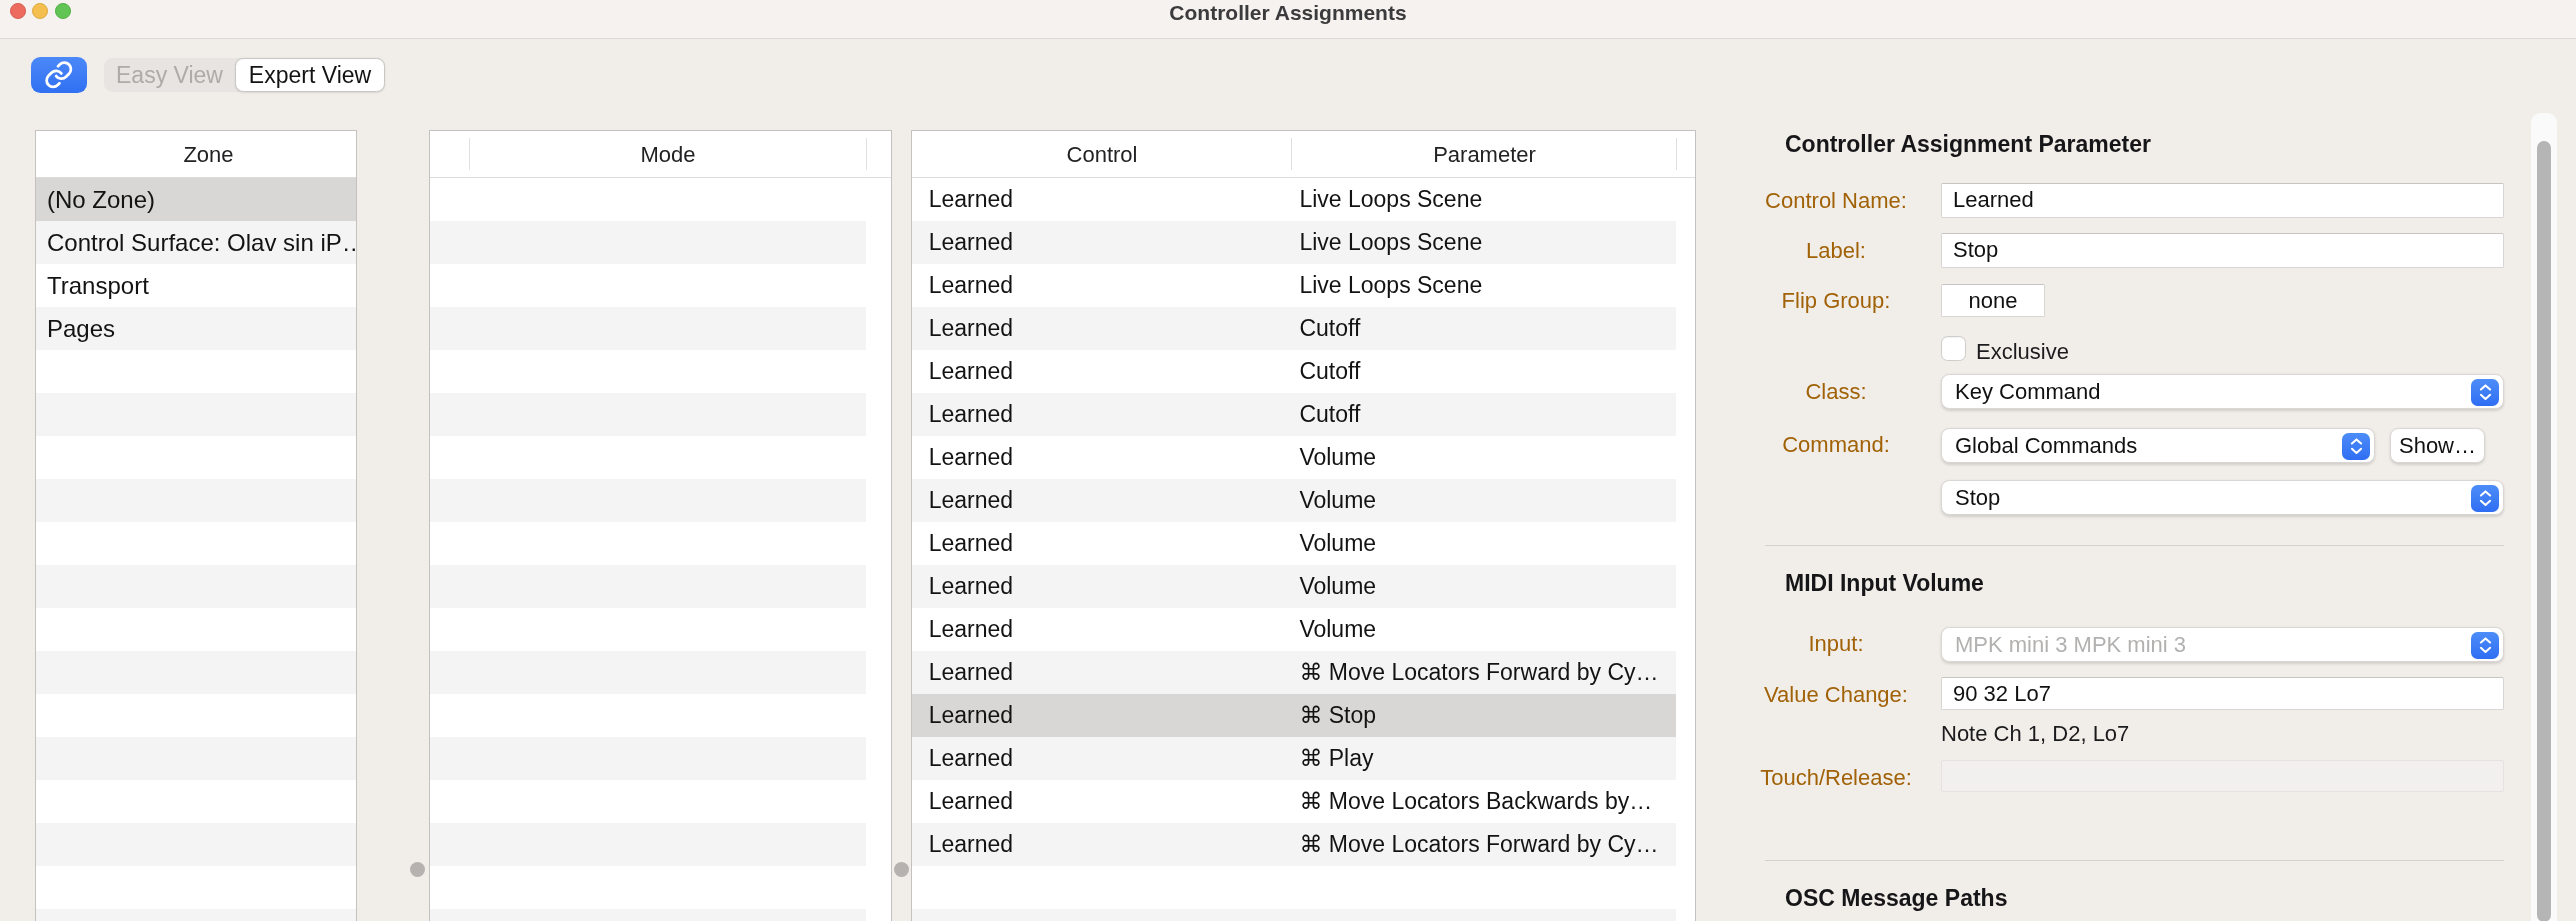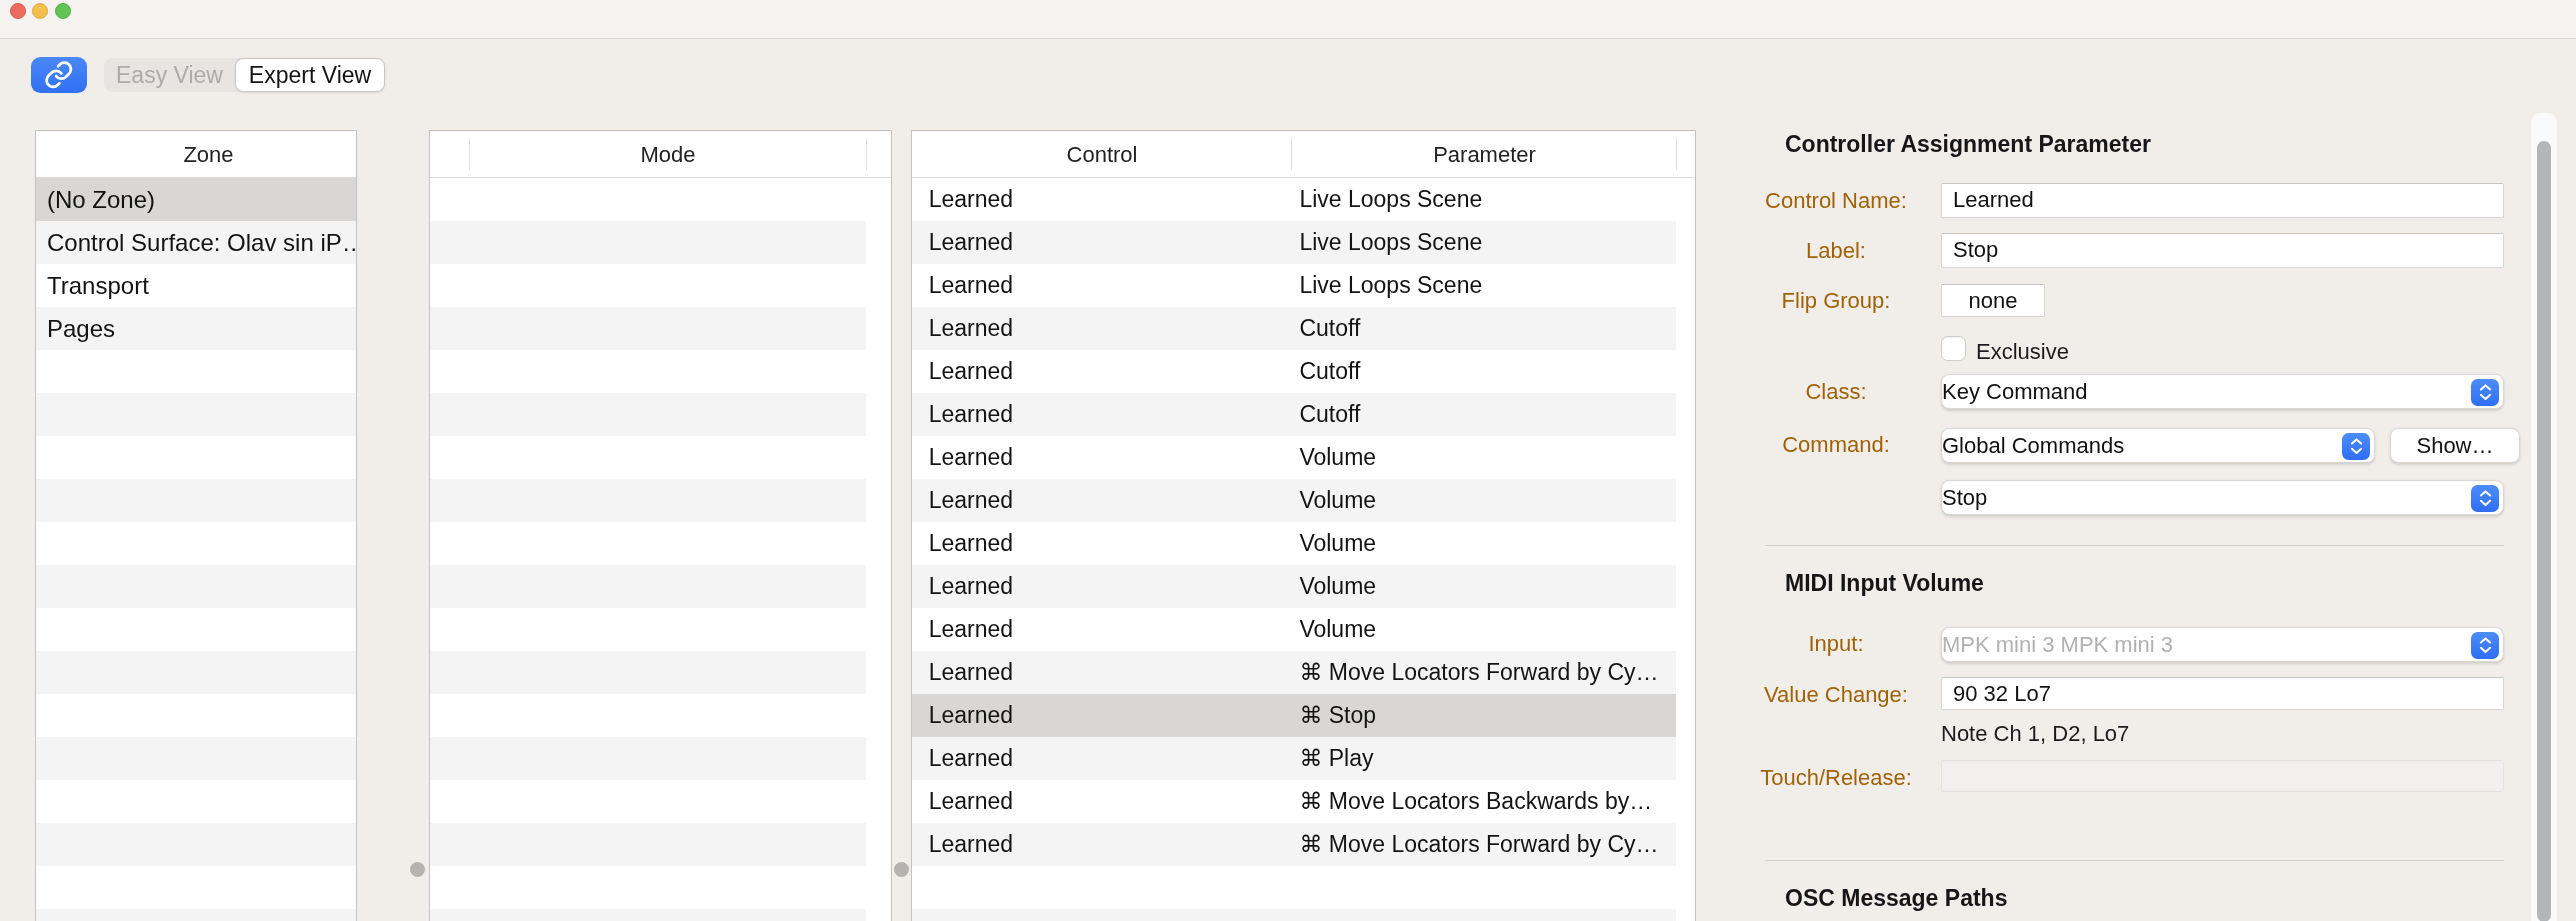--- a/index.html
+++ b/index.html
@@ -86,31 +86,31 @@
     background:#ffffff; border:1.4px solid #d8d5d2; border-top-color:#c7c4c1;
     border-radius:1.9px; font-size:22px; line-height:32px; padding-left:11px;
     color:#111; white-space:nowrap;
   }
   .tfield.small { width:104px; height:33px; text-align:center; padding-left:0; }
   .tfield.disabled { background:#f2f0ee; border-color:#e5e2e0; height:32px; }
   .popup {
     position:absolute; left:200px; width:563px; height:35px;
     background:#ffffff; border:0.9px solid #d9d6d3; border-radius:8.3px;
     box-shadow:0 1.4px 2.8px rgba(0,0,0,0.13);
-    font-size:22px; line-height:33px; color:#111; white-space:nowrap;
+    font-size:22px; line-height:33px; padding-left:13px; color:#111; white-space:nowrap;
   }
   .popup .ph { color:#b3b1af; }
   .stepper {
     position:absolute; right:3.7px; top:3.7px; width:28px; height:27px;
     border-radius:6.5px; background:linear-gradient(#4d8df8,#2f6ef3);
     display:flex; flex-direction:column; align-items:center; justify-content:center; gap:0.9px;
     cursor:pointer;
   }
   .pushbtn {
-    position:absolute; left:649px; width:130px; height:35px;
+    position:absolute; left:649px; width:95px; height:35px;
     background:#ffffff; border:0.9px solid #d9d6d3; border-radius:8.3px;
     box-shadow:0 1.4px 2.8px rgba(0,0,0,0.13);
     font-size:22px; color:#111; text-align:center; line-height:33px; cursor:pointer;
   }
   .checkbox {
     position:absolute; left:200px; width:25px; height:25px;
     background:#ffffff; border:1.4px solid #cfccc9; border-radius:6.5px;
     box-shadow:inset 0 0.9px 1.4px rgba(0,0,0,0.06);
   }
   .chk-label { position:absolute; left:235px; font-size:22px; color:#1c1c1e; }
@@ -127,20 +127,21 @@
     background:#b5b5b5; border-radius:7.4px;
   }
 </style>
 </head>
 <body>
 
 <div class="titlebar">
   <span class="tl-dot tl-close"></span>
   <span class="tl-dot tl-min"></span>
   <span class="tl-dot tl-zoom"></span>
+  <div class="win-title">Controller Assignments</div>
 </div>
 
 <button class="link-btn">
   <span style="display:flex">
     <svg width="31.5" height="31.5" viewBox="0 0 24 24" fill="none" stroke="#ffffff" stroke-width="2.1" stroke-linecap="round" stroke-linejoin="round">
       <path d="M10 13a5 5 0 0 0 7.54.54l2.3-2.3a5 5 0 0 0-7.07-7.07l-1.32 1.31"></path>
       <path d="M14 11a5 5 0 0 0-7.54-.54l-2.3 2.3a5 5 0 0 0 7.07 7.07l1.31-1.31"></path>
     </svg>
   </span>
 </button>

